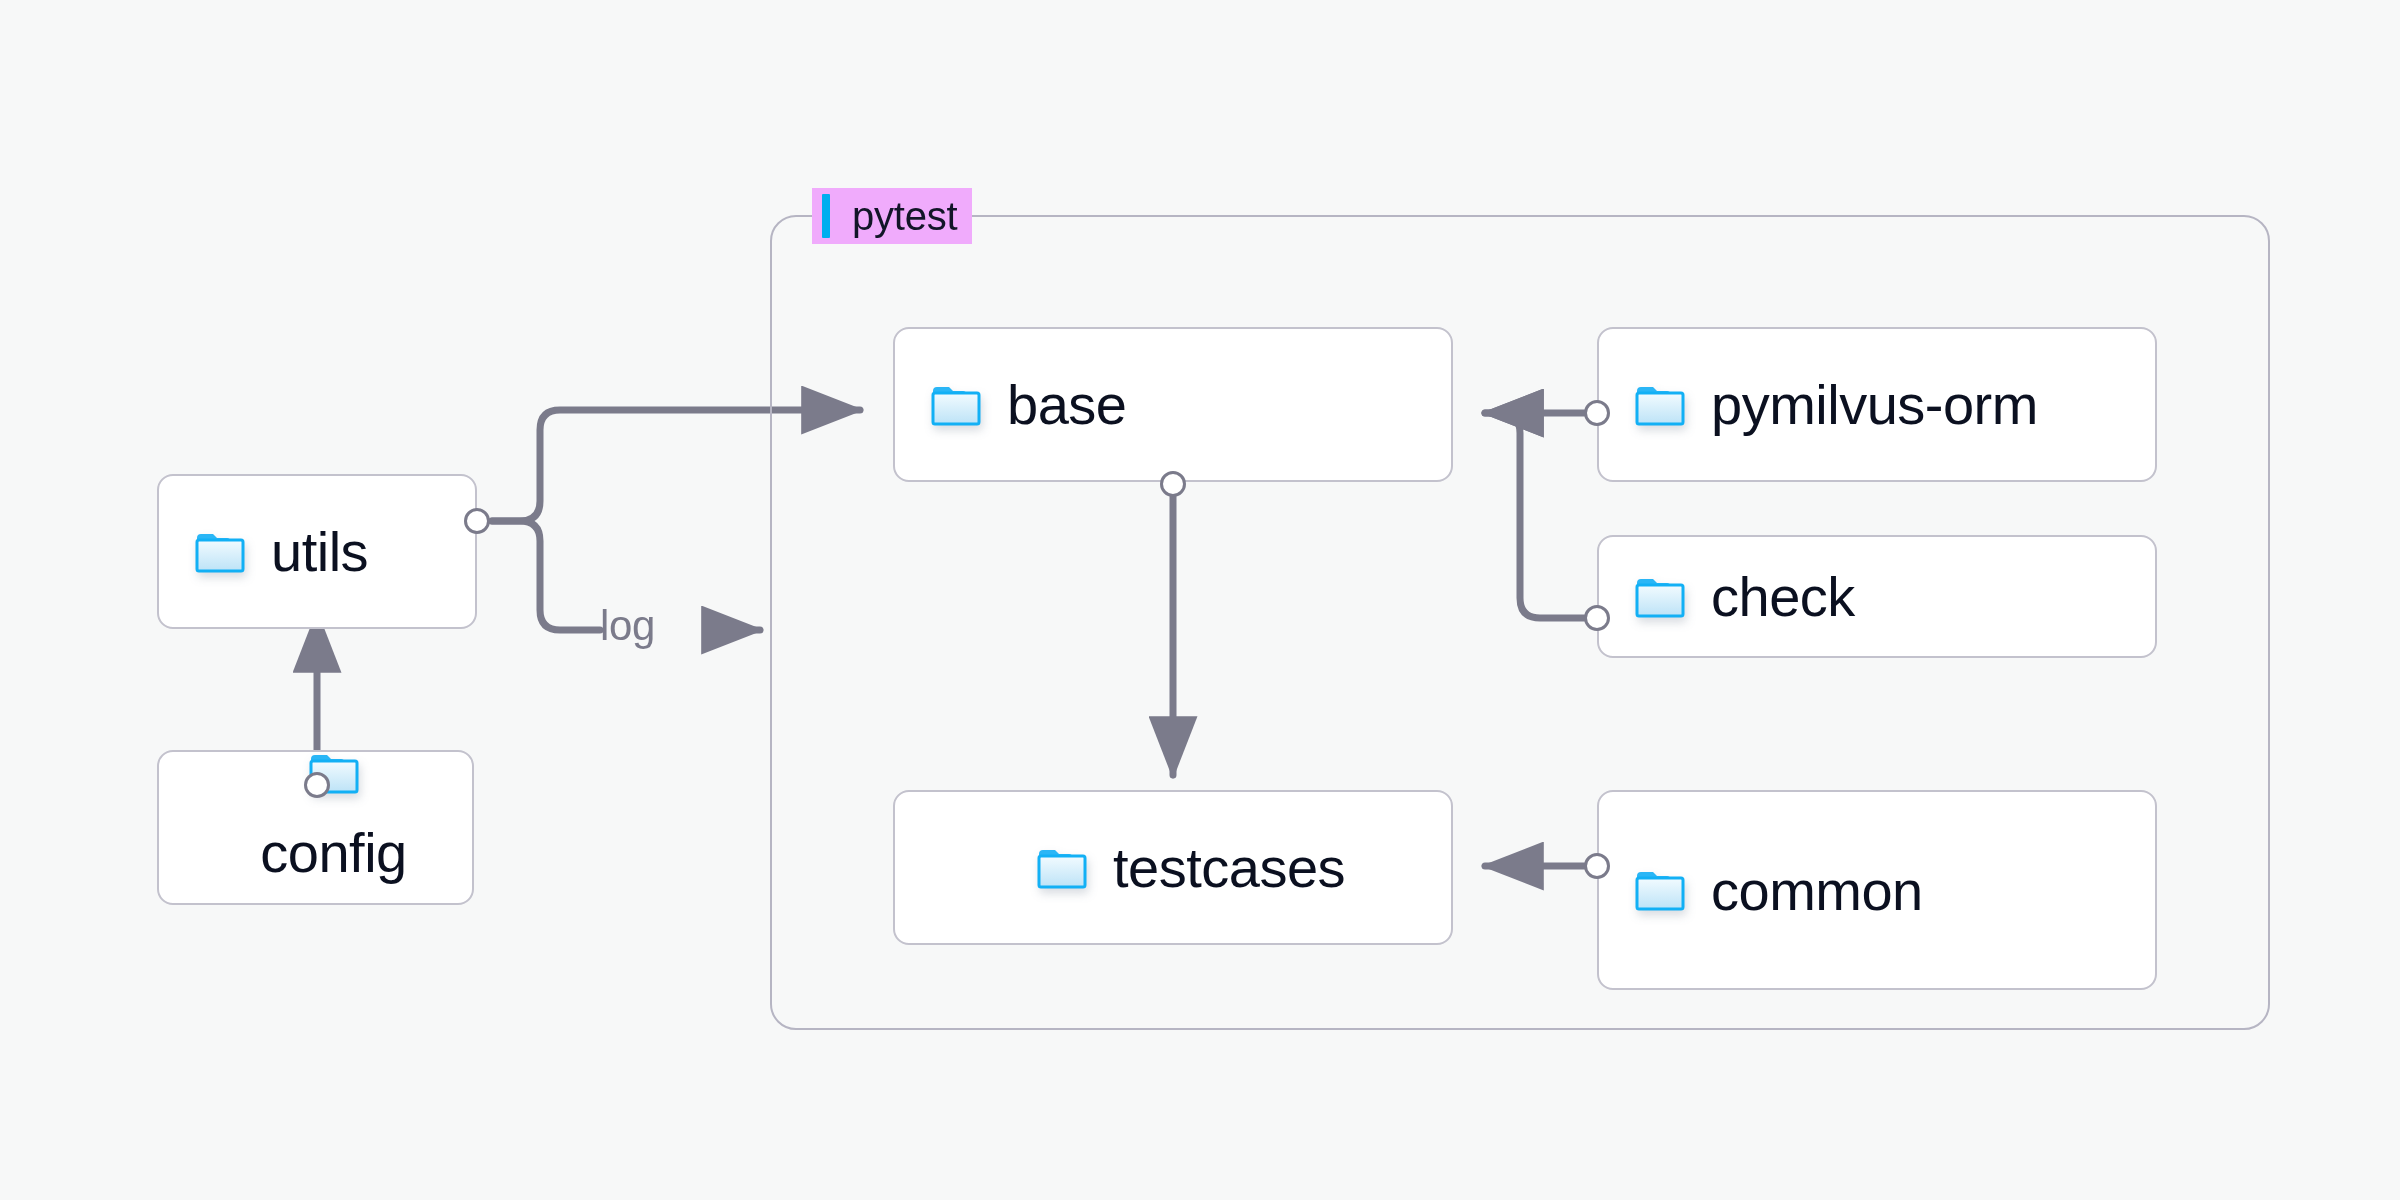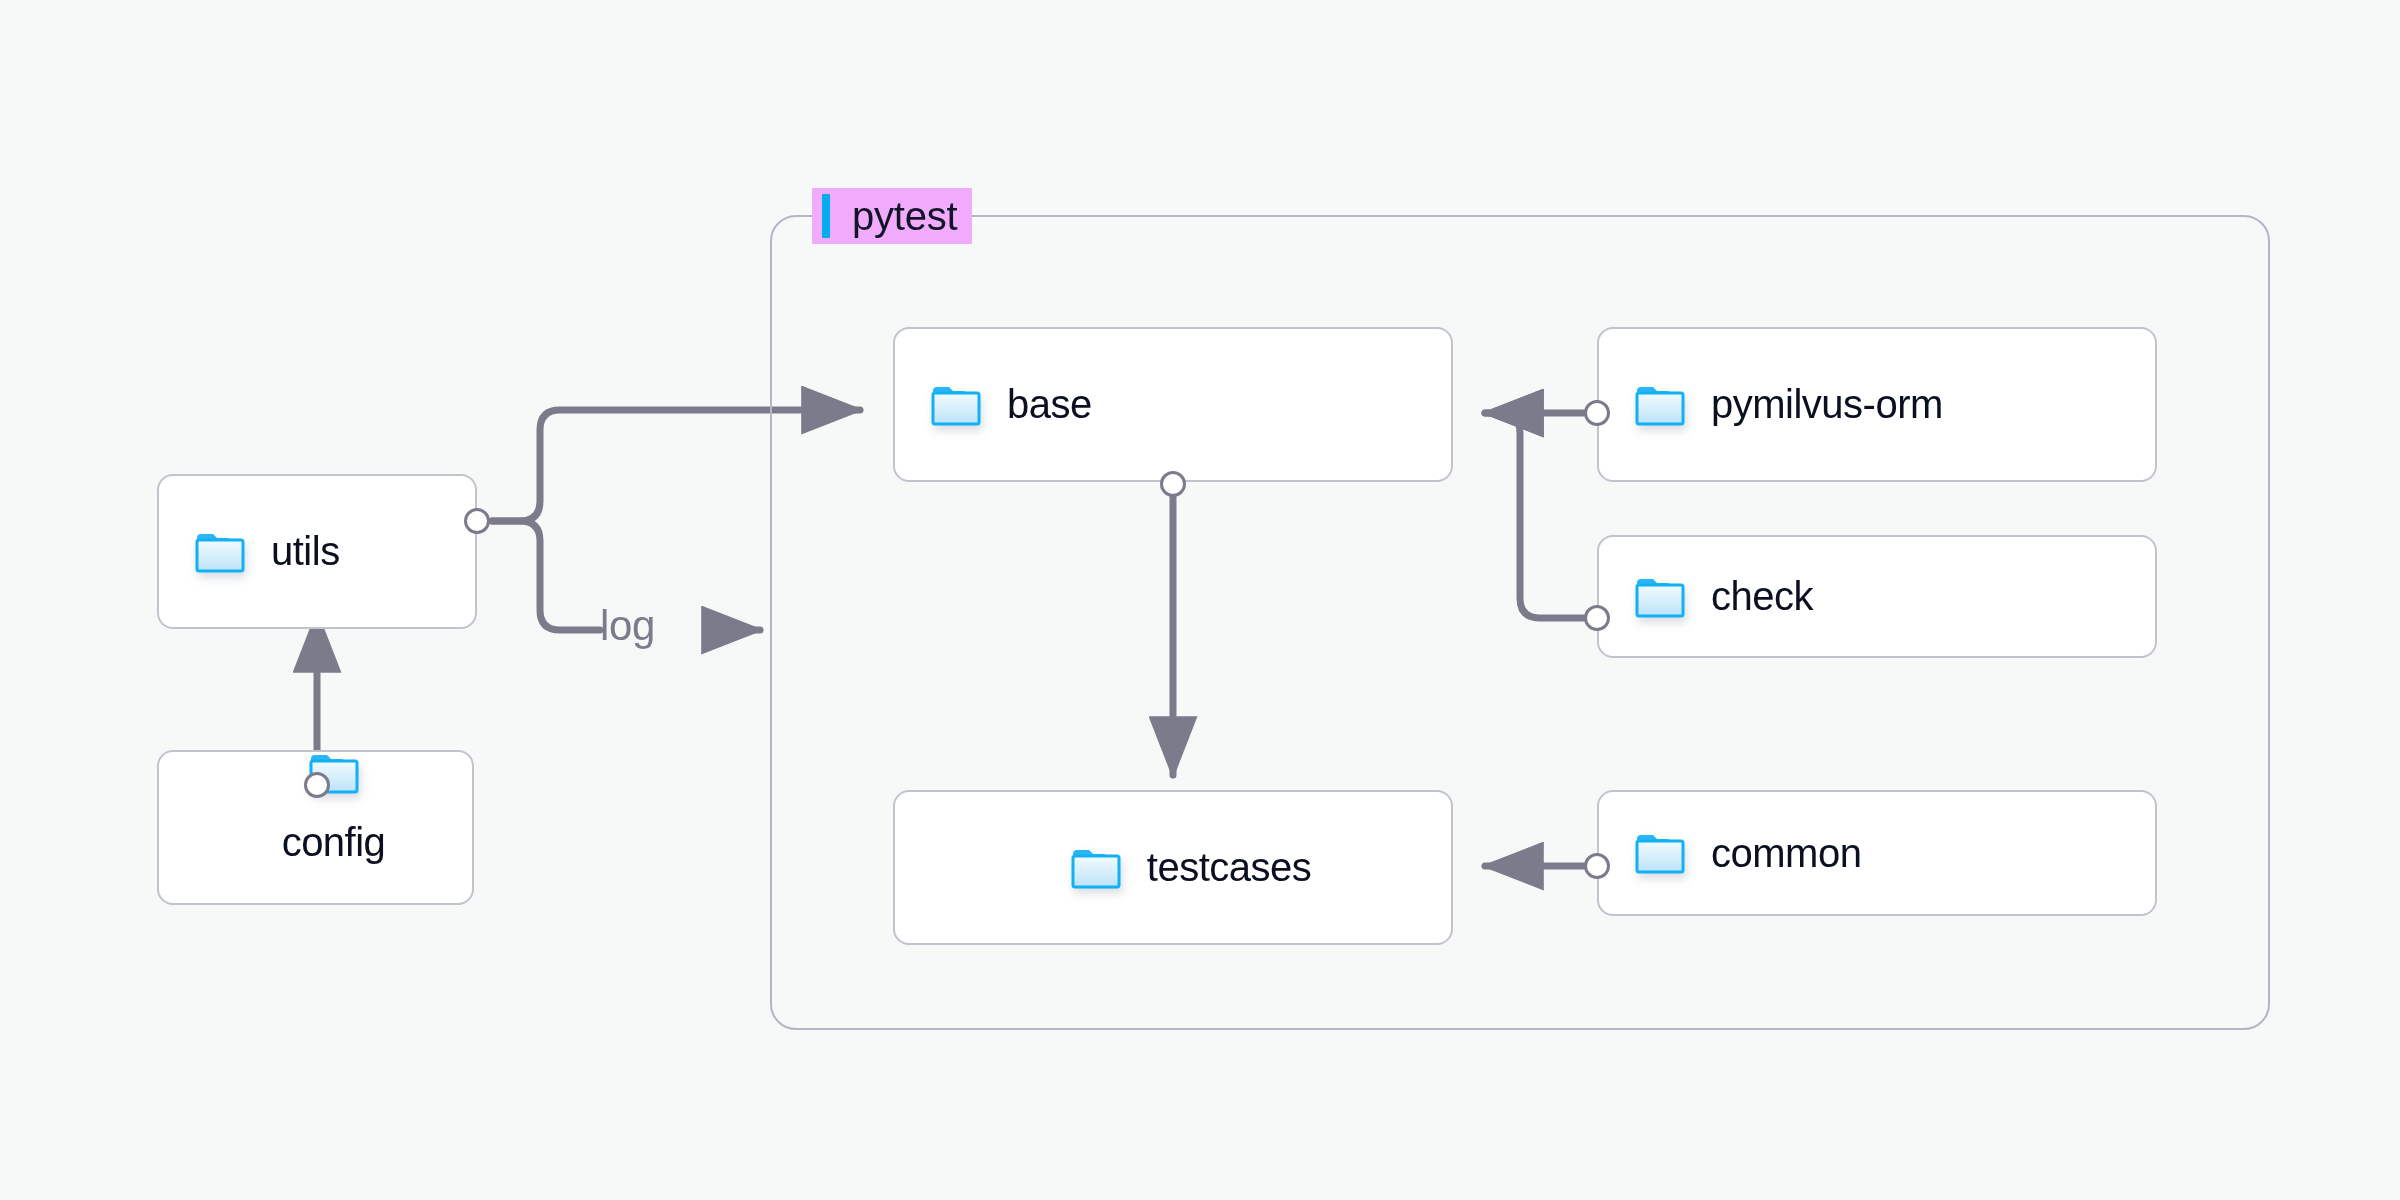--- a/index.html
+++ b/index.html
@@ -68,21 +68,21 @@
     box-sizing: border-box;
     background: #ffffff;
     border: 2px solid #c3c2cd;
     border-radius: 16px;
     display: flex;
     align-items: center;
     padding-left: 36px;
     gap: 26px;
   }
   .node-label {
-    font-size: 40px;
+    font-size: 56px;
     color: #0b1020;
     letter-spacing: -0.5px;
     white-space: nowrap;
   }
 
   
   .folder-icon {
     flex: 0 0 auto;
     width: 50px;
     height: 42px;
@@ -209,21 +209,21 @@
     <span class="folder-icon">
       <svg width="50" height="42" viewBox="0 0 50 42" xmlns="http://www.w3.org/2000/svg">
         <path d="M2 7 a4 4 0 0 1 4-4 h12 l4 4 h10 a3 3 0 0 1 3 3 v4 H2 Z" fill="#2ab6f6"></path>
         <rect x="2" y="9" width="46" height="31" rx="2" fill="url(#folderGrad)" stroke="#12b0f5" stroke-width="3"></rect>
       </svg>
     </span>
     <span class="node-label">check</span>
   </div>
   <span class="port" style="left:1584px; top:605px;"></span>
 
-  <div class="node" style="left:1597px; top:790px; width:560px; height:126px;">
+  <div class="node" style="left:1597px; top:790px; width:560px; height:200px;">
     <span class="folder-icon">
       <svg width="50" height="42" viewBox="0 0 50 42" xmlns="http://www.w3.org/2000/svg">
         <path d="M2 7 a4 4 0 0 1 4-4 h12 l4 4 h10 a3 3 0 0 1 3 3 v4 H2 Z" fill="#2ab6f6"></path>
         <rect x="2" y="9" width="46" height="31" rx="2" fill="url(#folderGrad)" stroke="#12b0f5" stroke-width="3"></rect>
       </svg>
     </span>
     <span class="node-label">common</span>
   </div>
   <span class="port" style="left:1584px; top:853px;"></span>
 

